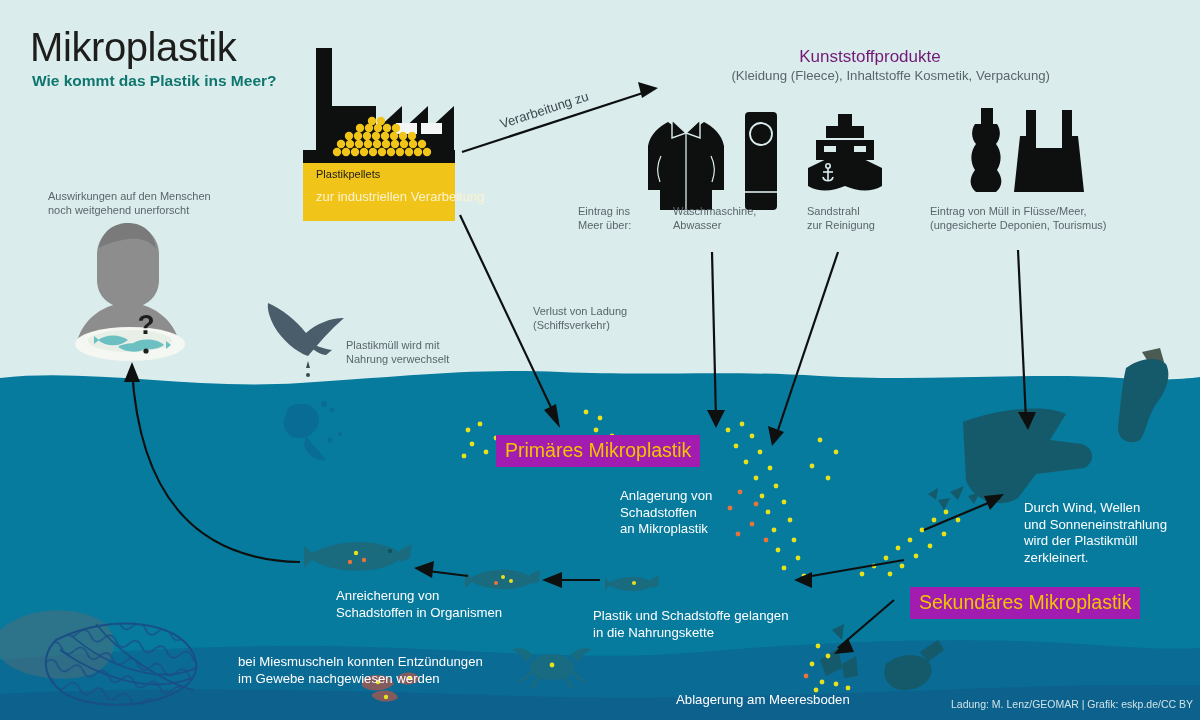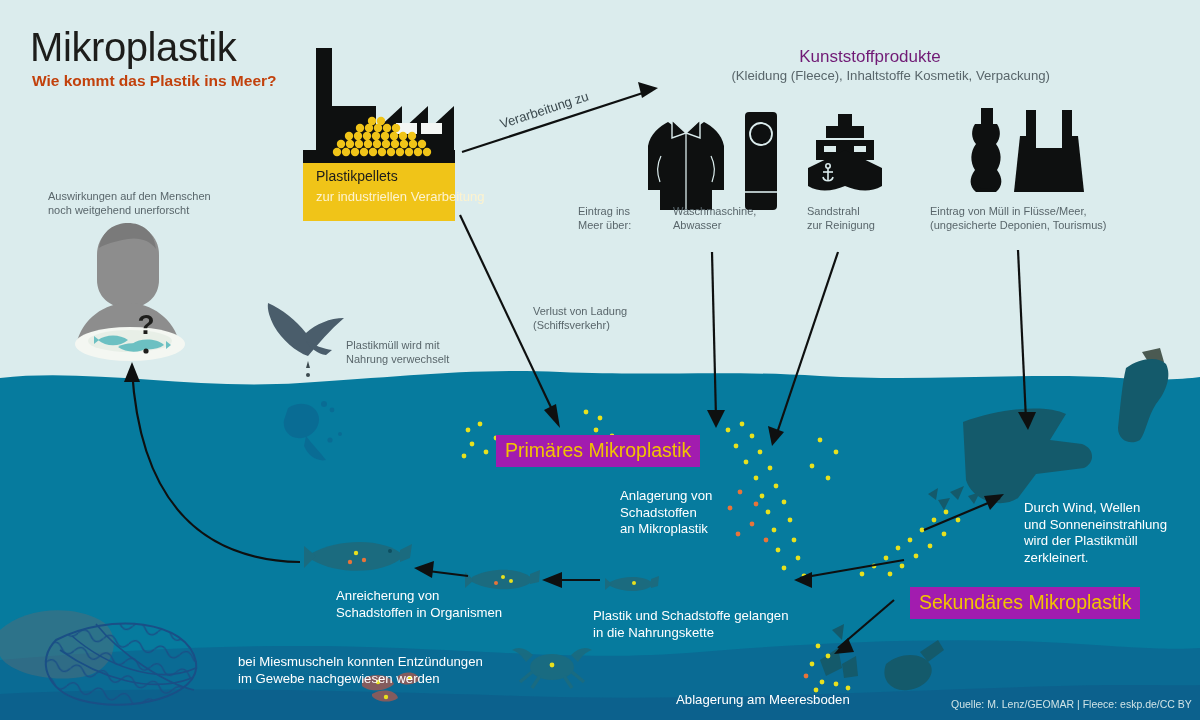--- a/index.html
+++ b/index.html
@@ -5,36 +5,36 @@
   html,body{margin:0;padding:0;background:#fff;}
   #stage{
     position:relative;width:1200px;height:720px;overflow:hidden;
     font-family:"Liberation Sans","DejaVu Sans",sans-serif;
     background:#dbeced;
   }
   #art{position:absolute;inset:0;width:1200px;height:720px;}
   .txt{position:absolute;white-space:pre;line-height:1.25;}
 
   .t-title{font-size:40px;color:#1d1d1b;letter-spacing:-0.4px;font-weight:400;}
-  .t-sub{font-size:15.5px;color:#c2410c;font-weight:700;}
+  .t-sub{font-size:15.5px;color:#0f766e;font-weight:700;}
   .t-dark{font-size:11px;color:#59666b;}
   .t-dark-c{font-size:13.2px;color:#59666b;text-align:right;}
   .t-head{font-size:17px;color:#701a75;text-align:center;}
   .t-white{font-size:13.2px;color:#ffffff;}
   .t-credit{font-size:10.5px;color:#cfe3e6;}
   .t-slant{font-size:13.2px;color:#3c4a4f;transform-origin:0 0;}
 
   .badge{
     position:absolute;background:#a21caf;color:#f2c400;
     font-size:19.5px;padding:4px 9px 5px 9px;white-space:nowrap;
   }
   .pellet-box{
     position:absolute;background:#f0c418;
   }
-  .pellet-t1{position:absolute;font-size:14px;color:#1d1d1b;}
+  .pellet-t1{position:absolute;font-size:11px;color:#1d1d1b;}
   .pellet-t2{position:absolute;font-size:13px;color:#fdf3cf;line-height:1.22;}
 </style>
 </head>
 <body>
 
 <div id="stage">
 
   <svg id="art" viewBox="0 0 1200 720">
     <defs>
       <clipPath id="clipAll">
@@ -434,14 +434,14 @@
 wird der Plastikmüll
 zerkleinert.</div>
   <div class="txt t-white" style="left:336px;top:588px;">Anreicherung von
 Schadstoffen in Organismen</div>
   <div class="txt t-white" style="left:593px;top:608px;">Plastik und Schadstoffe gelangen
 in die Nahrungskette</div>
   <div class="txt t-white" style="left:238px;top:654px;">bei Miesmuscheln konnten Entzündungen
 im Gewebe nachgewiesen werden</div>
   <div class="txt t-white" style="left:676px;top:692px;">Ablagerung am Meeresboden</div>
 
-  <div class="txt t-credit" style="left:951px;top:698px;">Quelle: M. Lenz/GEOMAR | Fleece: eskp.de/CC BY</div>
+  <div class="txt t-credit" style="left:951px;top:698px;">Ladung: M. Lenz/GEOMAR | Grafik: eskp.de/CC BY</div>
 </div>
 
 </body></html>

